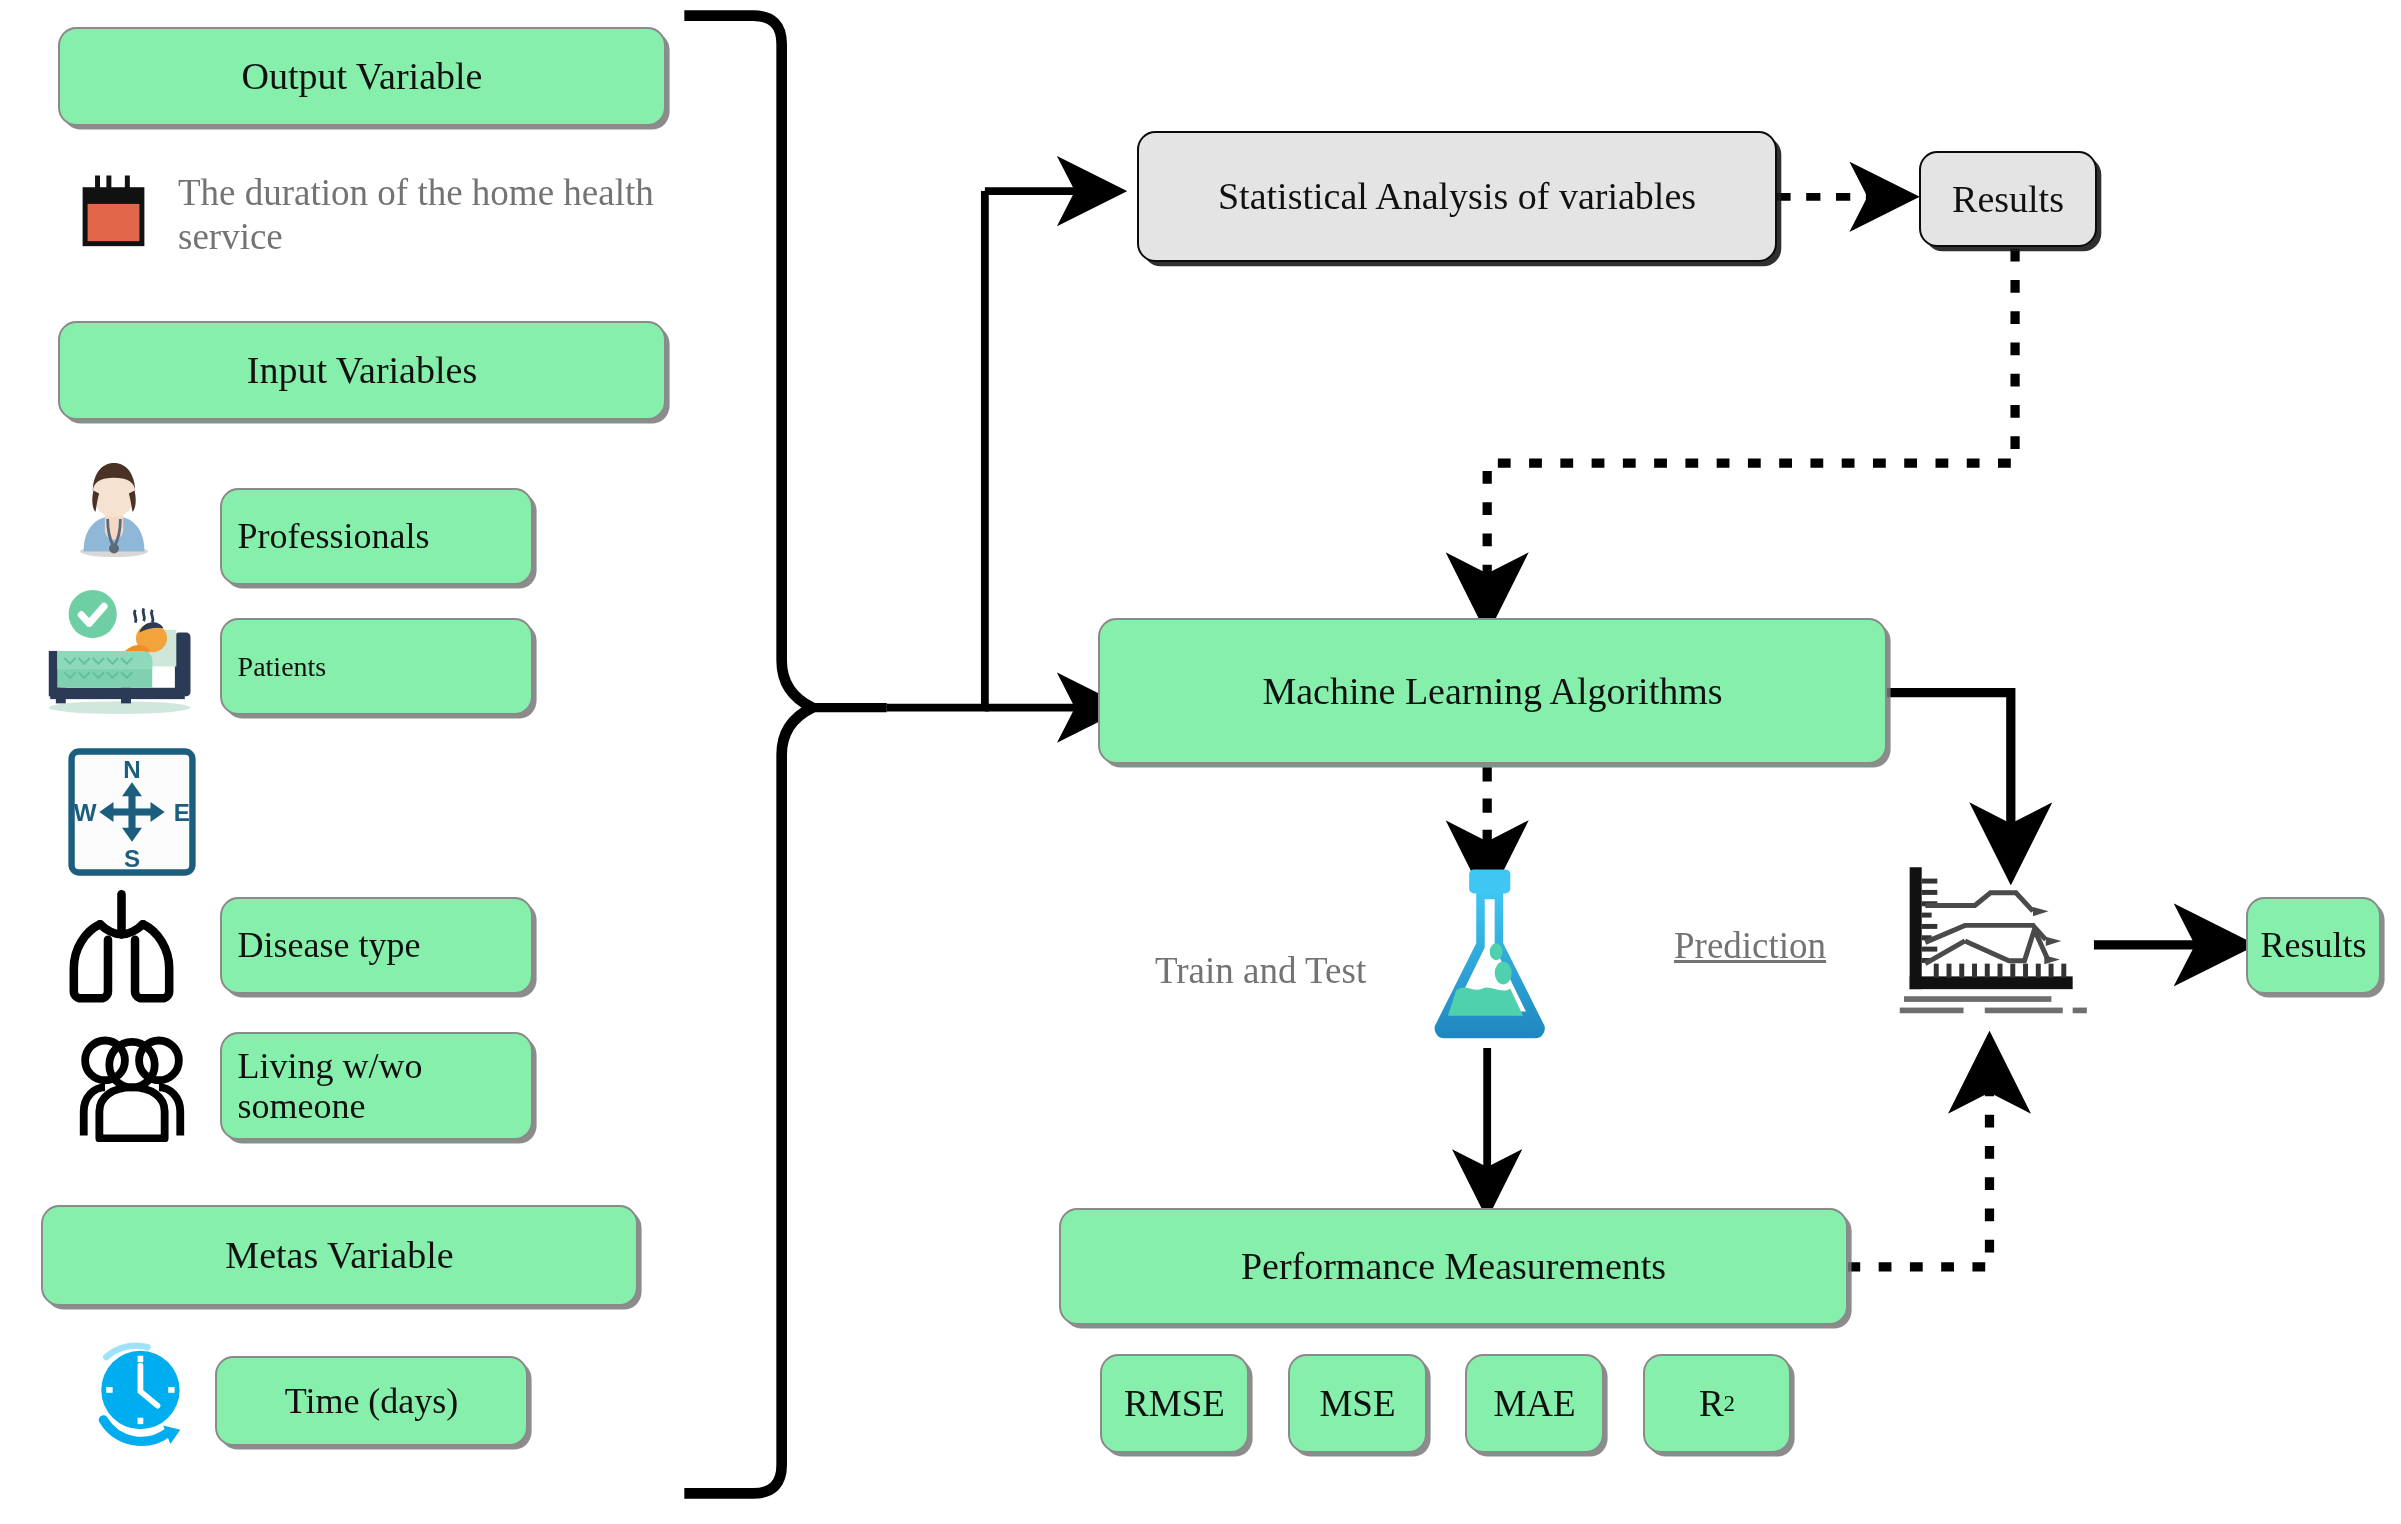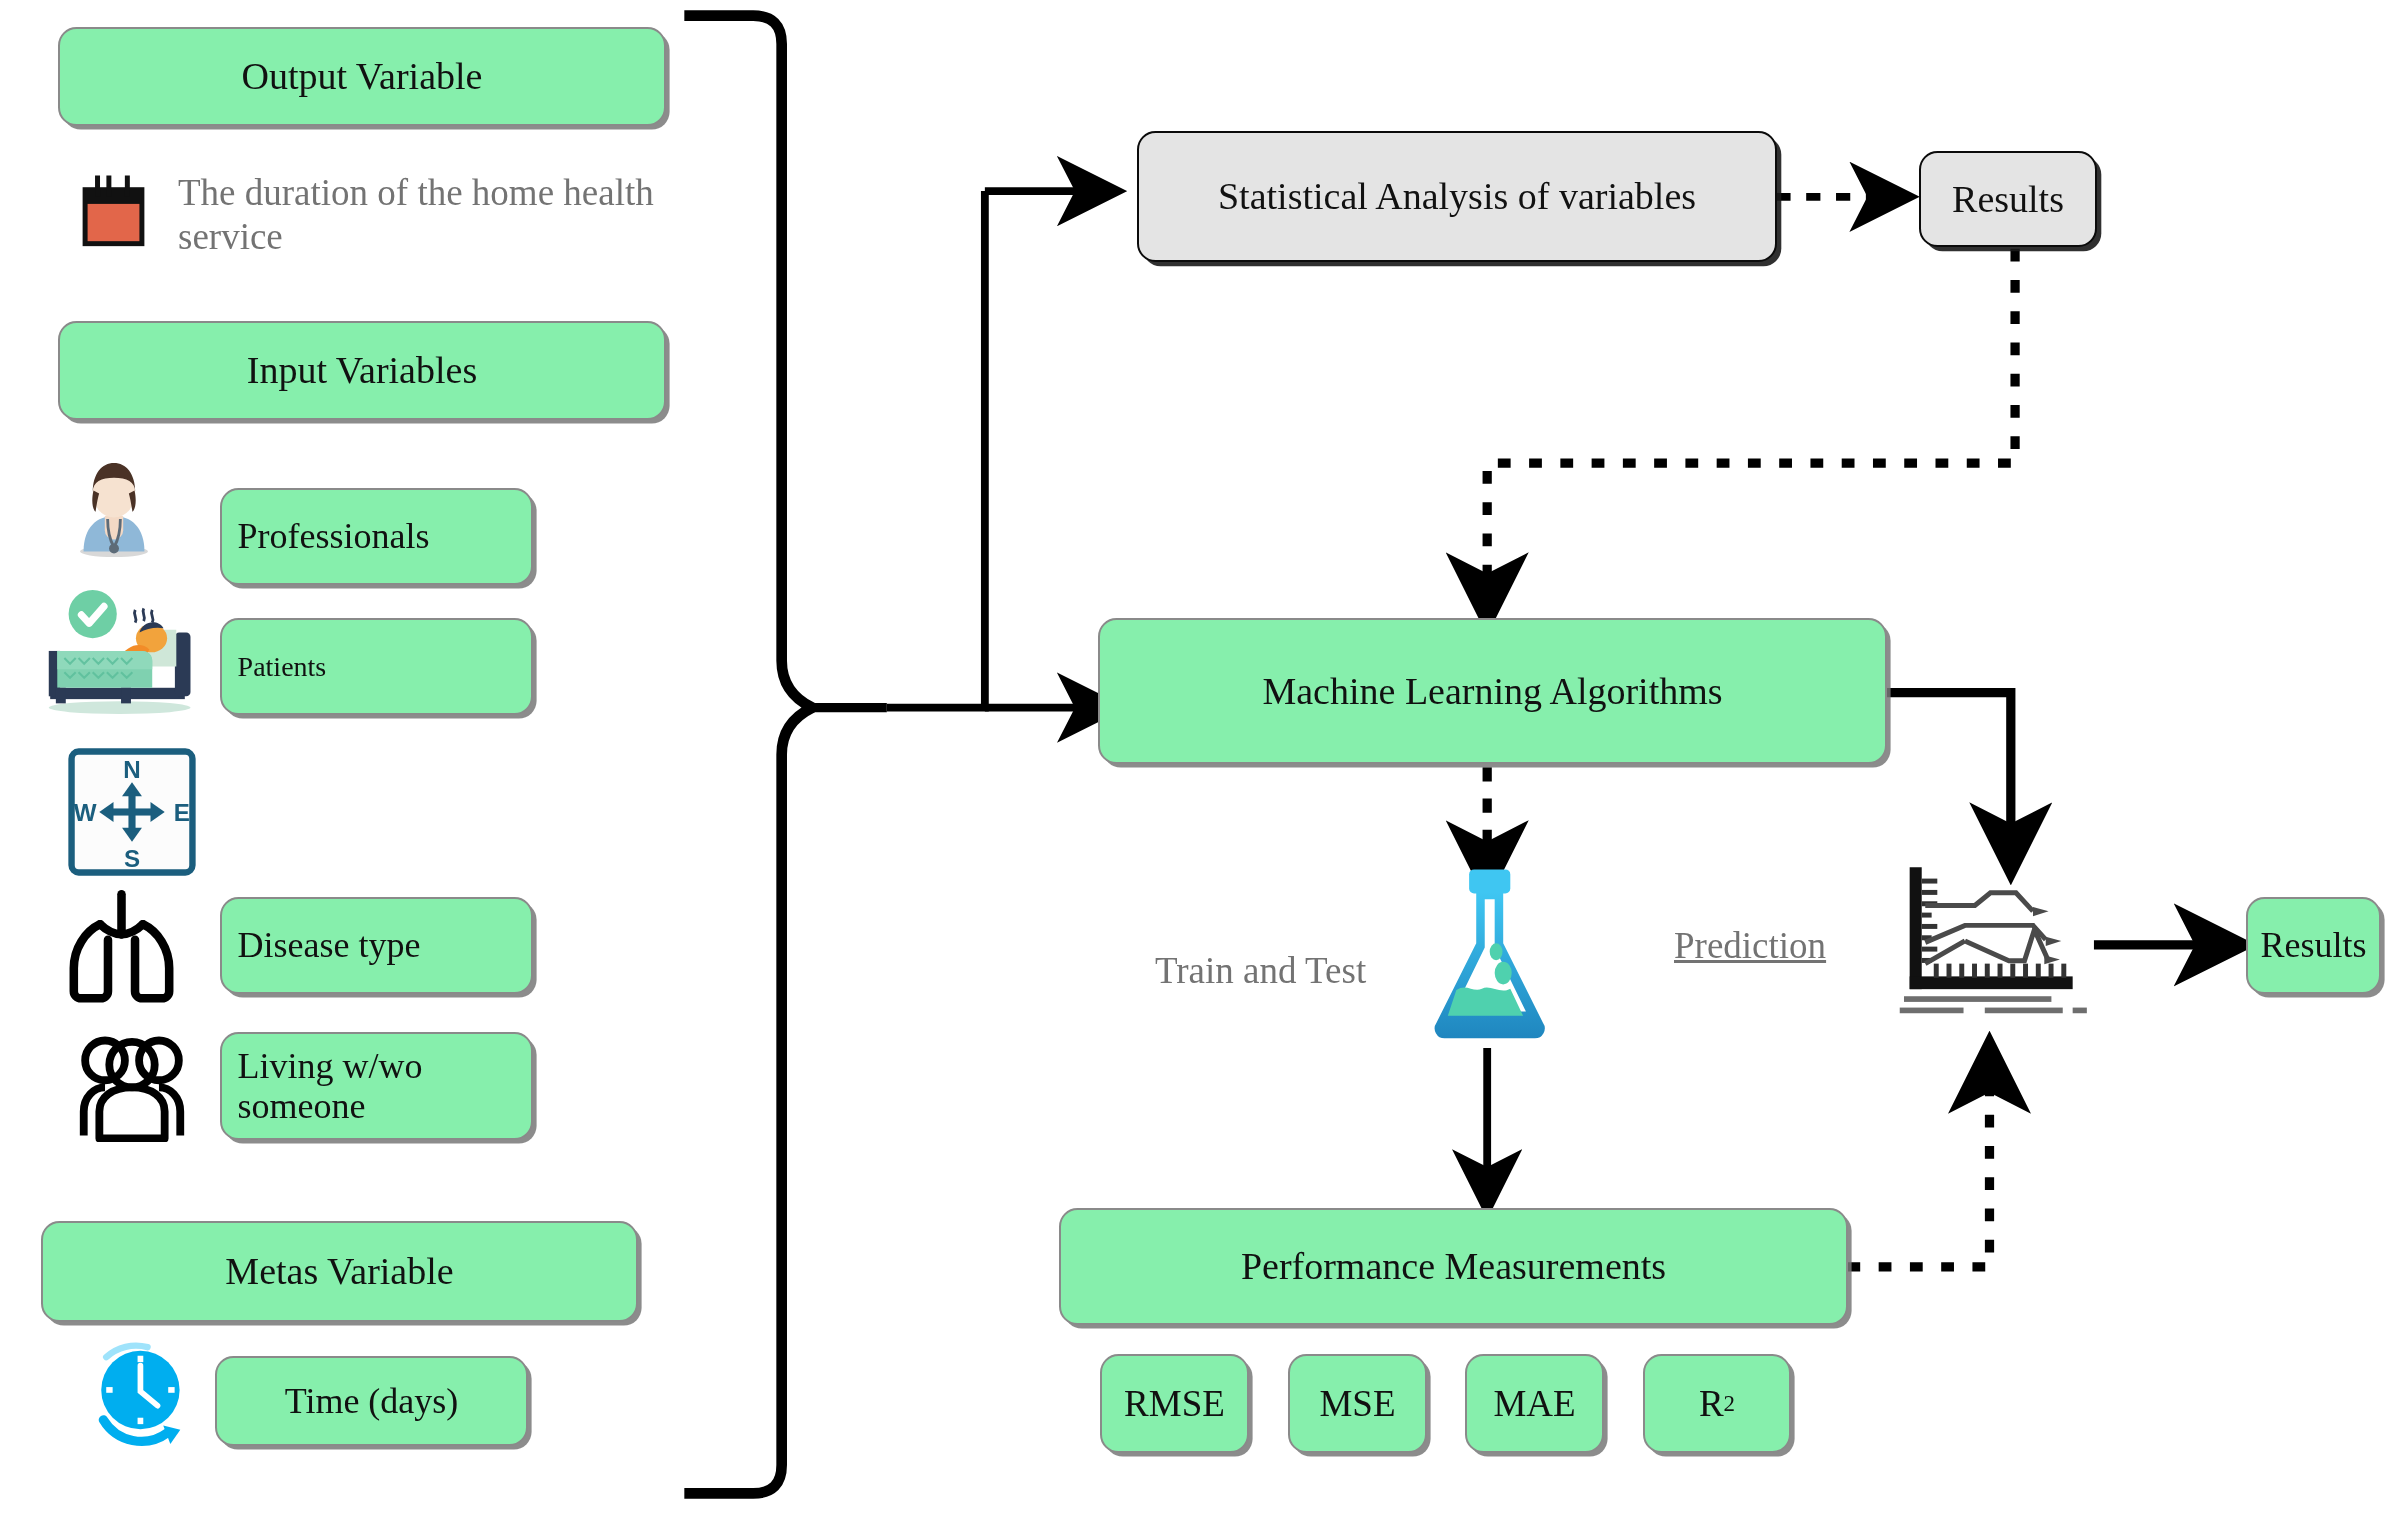--- a/index.html
+++ b/index.html
@@ -192,21 +192,21 @@
         <path d="M158 146v-34c0-20-14-34-30-34"></path>
         <circle cx="90" cy="46" r="32"></circle>
         <path d="M44 150v-38c0-20 18-34 46-34s46 14 46 34v38z"></path>
       </g>
     </svg>
   </div>
   <div class="box left" style="left:220px;top:1032px;width:313px;height:108px;font-size:36px;">
     <span>Living w/wo someone</span>
   </div>
 
-  <div class="box" style="left:41px;top:1205px;width:597px;height:101px;font-size:38px;margin-top:16px;">
+  <div class="box" style="left:41px;top:1205px;width:597px;height:101px;font-size:38px;">
     <span>Metas Variable</span>
   </div>
 
   <div class="icon" style="left:82px;top:1340px;width:114px;height:107px;">
     <svg viewBox="0 0 160 150">
       <circle cx="82" cy="70" r="55" fill="#00aeef"></circle>
       <g stroke="#fff" stroke-width="8" stroke-linecap="round" fill="none">
         <path d="M82 36v36l24 20"></path>
       </g>
       <g fill="#fff">

